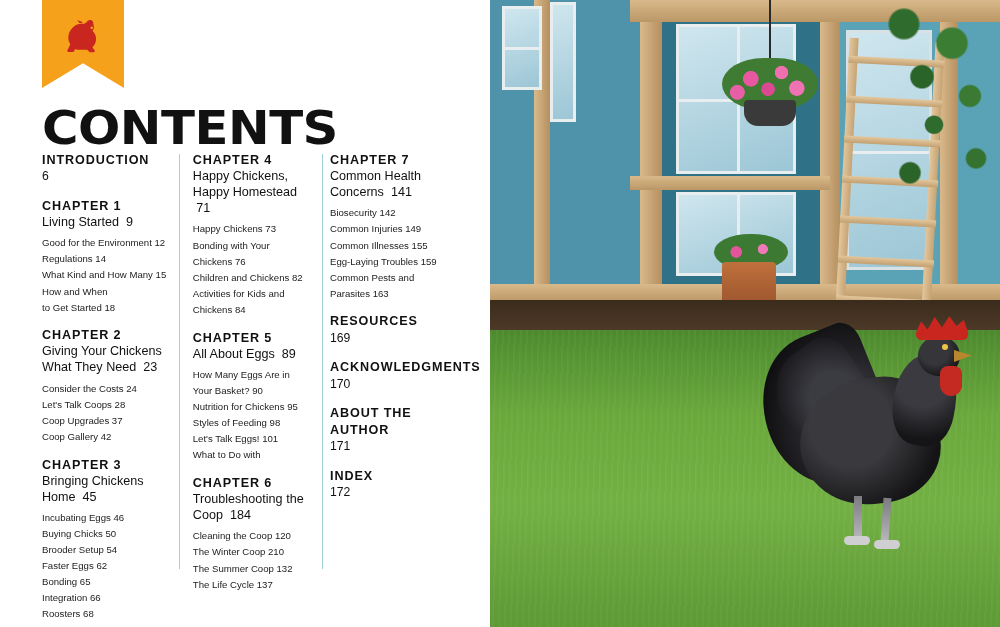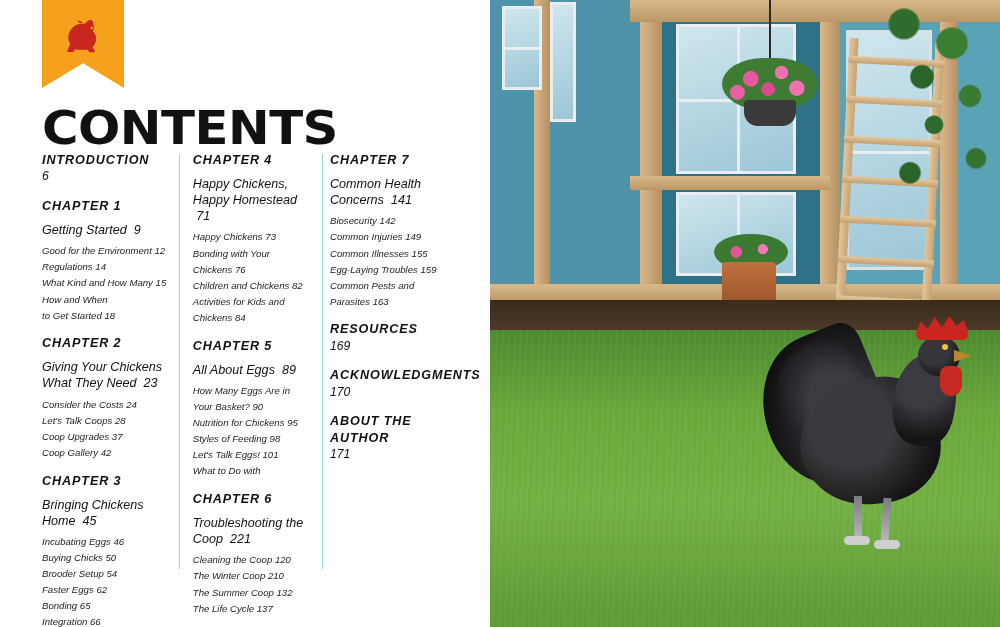--- a/index.html
+++ b/index.html
@@ -53,21 +53,20 @@
 
   .columns {
     position: absolute;
     left: 42px; top: 152px;
     width: 430px; height: 440px;
     display: flex;
   }
   .col {
     position: relative;
     padding-right: 12px;
-    font-style: italic;
   }
   .col1 { width: 144px; }
   .col2 { width: 150px; padding-left: 14px; }
   .col3 { width: 150px; padding-left: 8px; }
   .col2::before, .col3::before {
     content: "";
     position: absolute;
     left: 0; top: 2px;
     width: 1px; height: 415px;
     background: #9fd2de;
@@ -80,21 +79,21 @@
     letter-spacing: 0.9px;
     color: #111;
     line-height: 1.28;
     text-transform: uppercase;
   }
   .sec-sub {
     font-size: 12.6px;
     font-weight: 400;
     color: #111;
     line-height: 1.28;
-    margin-top: 8px;
+    margin-top: 0px;
   }
   .sec-page {
     font-size: 12.2px;
     font-weight: 400;
     color: #111;
     line-height: 1.3;
   }
   .entries { margin-top: 6px; }
   .entry {
     font-size: 9.6px;
@@ -291,21 +290,21 @@
       <div class="col col1">
 
         <div class="sec sec-bare">
           <div class="sec-head">INTRODUCTION</div>
           <div class="sec-page">6</div>
         </div>
 
         <div class="sec">
           <div class="sec-head">CHAPTER 1</div>
           <div class="sec-sub">
-            <span>Getting Started</span>
+            <span>Living Started</span>
             <span>&nbsp;</span><span>9</span>
           </div>
           <div class="entries">
             <div class="entry">Good for the Environment  12</div>
             <div class="entry">Regulations  14</div>
             <div class="entry">What Kind and How Many  15</div>
             <div class="entry">How and When</div>
             <div class="entry">to Get Started  18</div>
           </div>
         </div>
@@ -374,21 +373,21 @@
             <div class="entry">Styles of Feeding  98</div>
             <div class="entry">Let's Talk Eggs!  101</div>
             <div class="entry">What to Do with</div>
           </div>
         </div>
 
         <div class="sec">
           <div class="sec-head">CHAPTER 6</div>
           <div class="sec-sub">
             <span>Troubleshooting the Coop</span>
-            <span>&nbsp;</span><span>221</span>
+            <span>&nbsp;</span><span>184</span>
           </div>
           <div class="entries">
             <div class="entry">Cleaning the Coop  120</div>
             <div class="entry">The Winter Coop  210</div>
             <div class="entry">The Summer Coop  132</div>
             <div class="entry">The Life Cycle  137</div>
           </div>
         </div>
 
       </div>
@@ -419,20 +418,24 @@
         <div class="sec sec-bare">
           <div class="sec-head">ACKNOWLEDGMENTS</div>
           <div class="sec-page">170</div>
         </div>
 
         <div class="sec sec-bare">
           <div class="sec-head">ABOUT THE AUTHOR</div>
           <div class="sec-page">171</div>
         </div>
 
+        <div class="sec sec-bare">
+          <div class="sec-head">INDEX</div>
+          <div class="sec-page">172</div>
+        </div>
 
       </div>
 
     </div>
   </div>
 
   <div class="right">
     <div class="sky-wall"></div>
 
     <div class="coop-structure">

